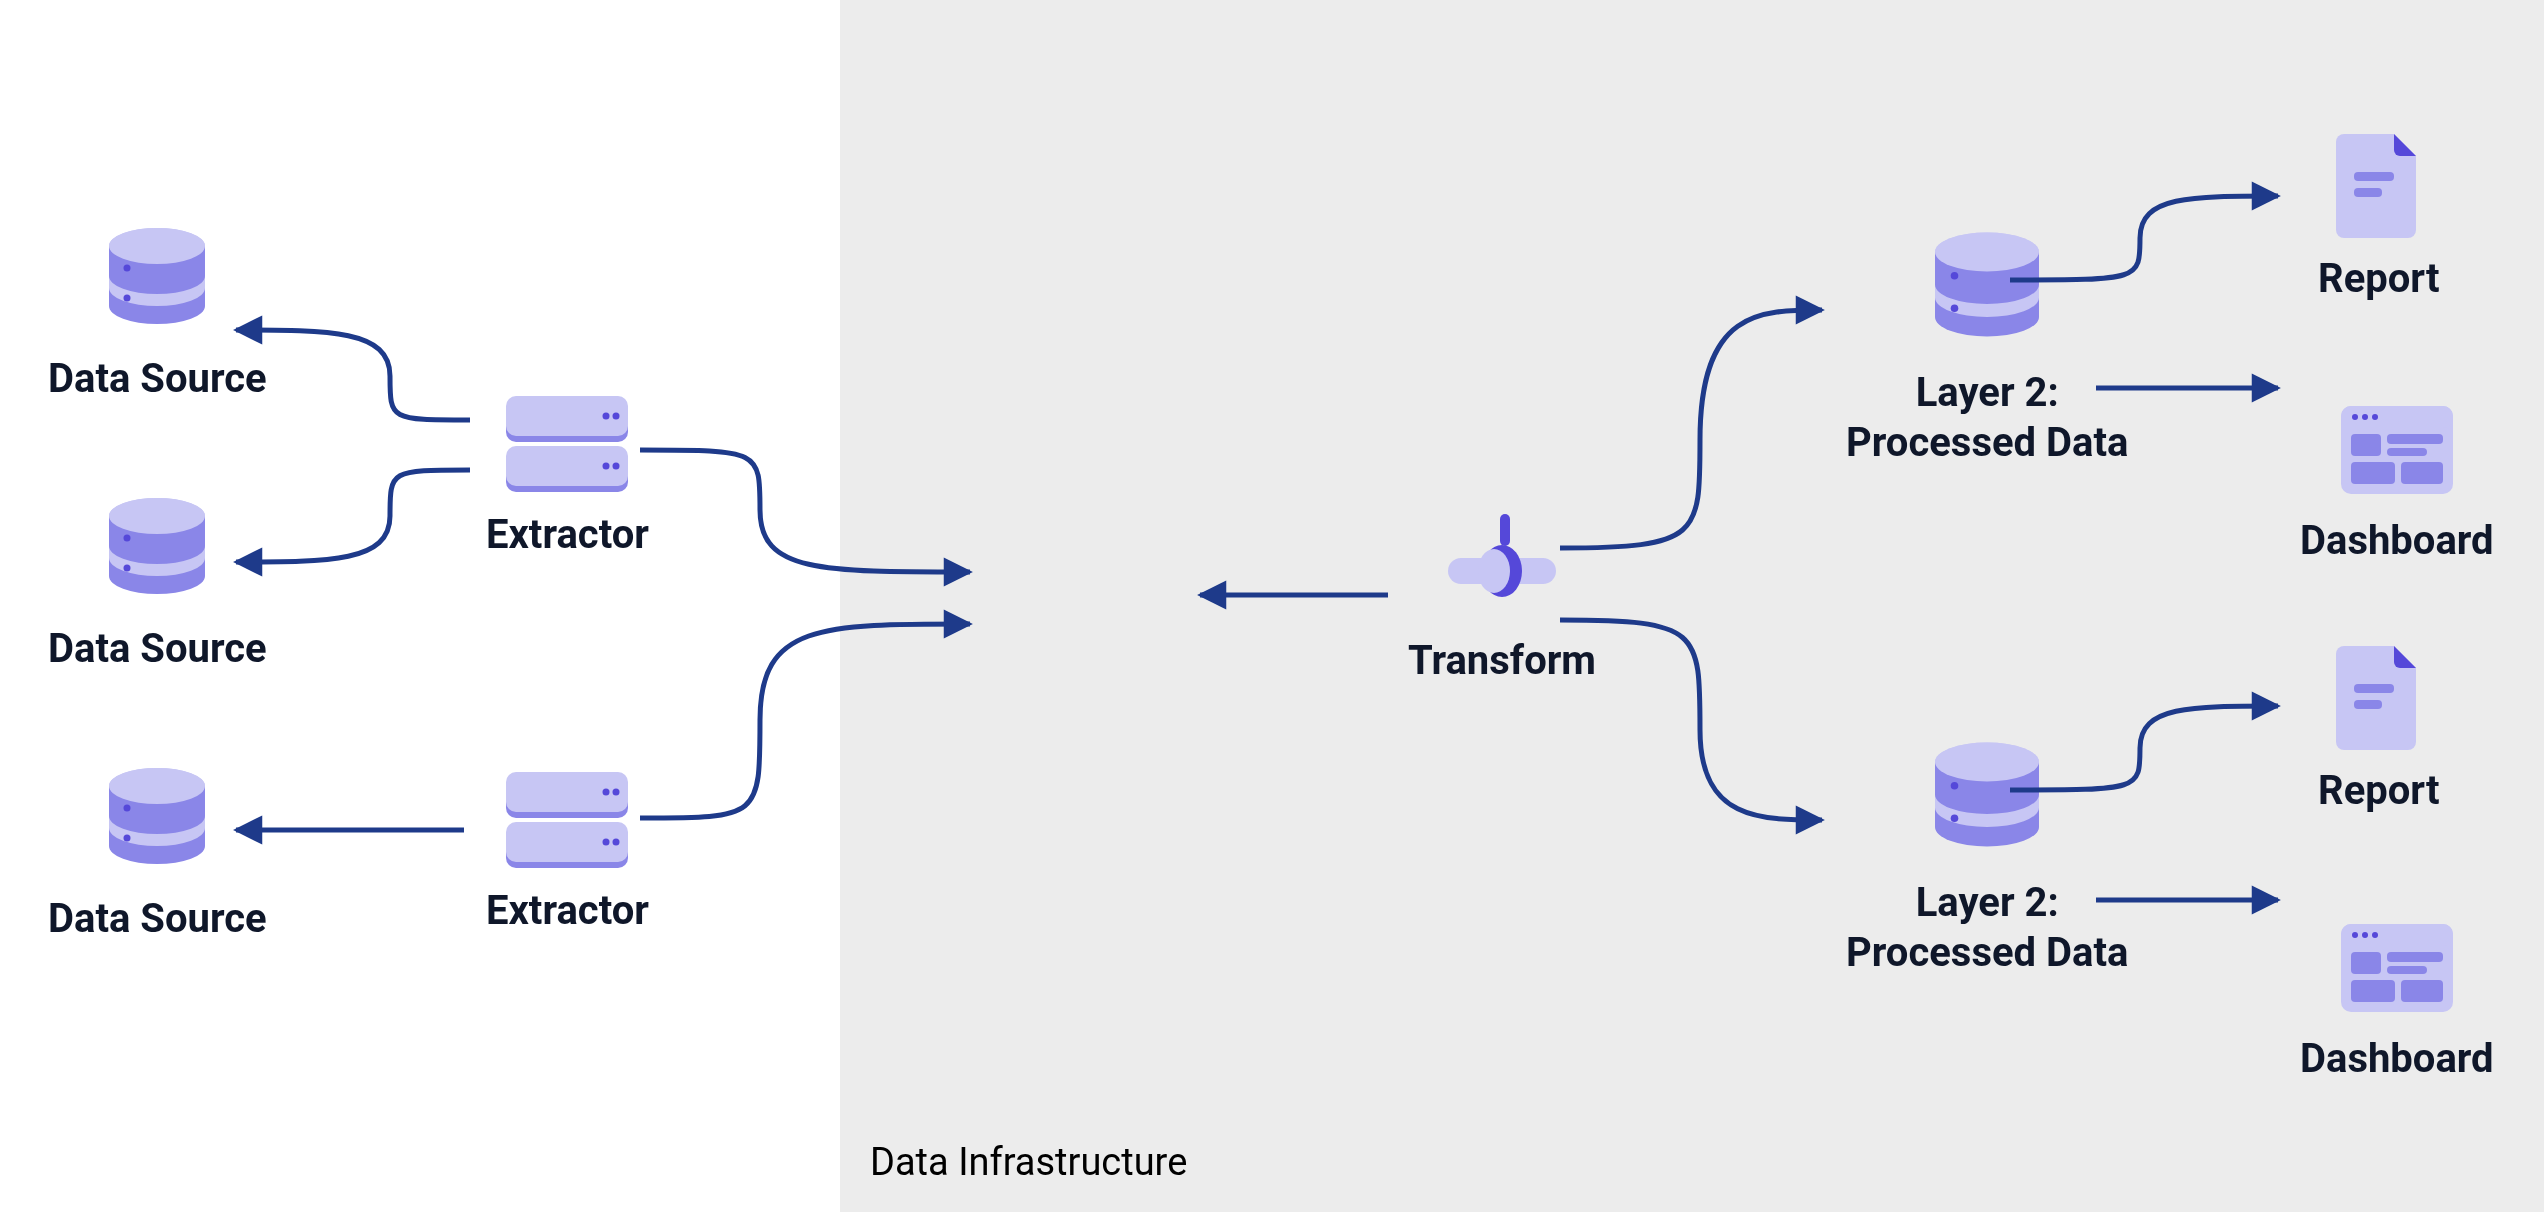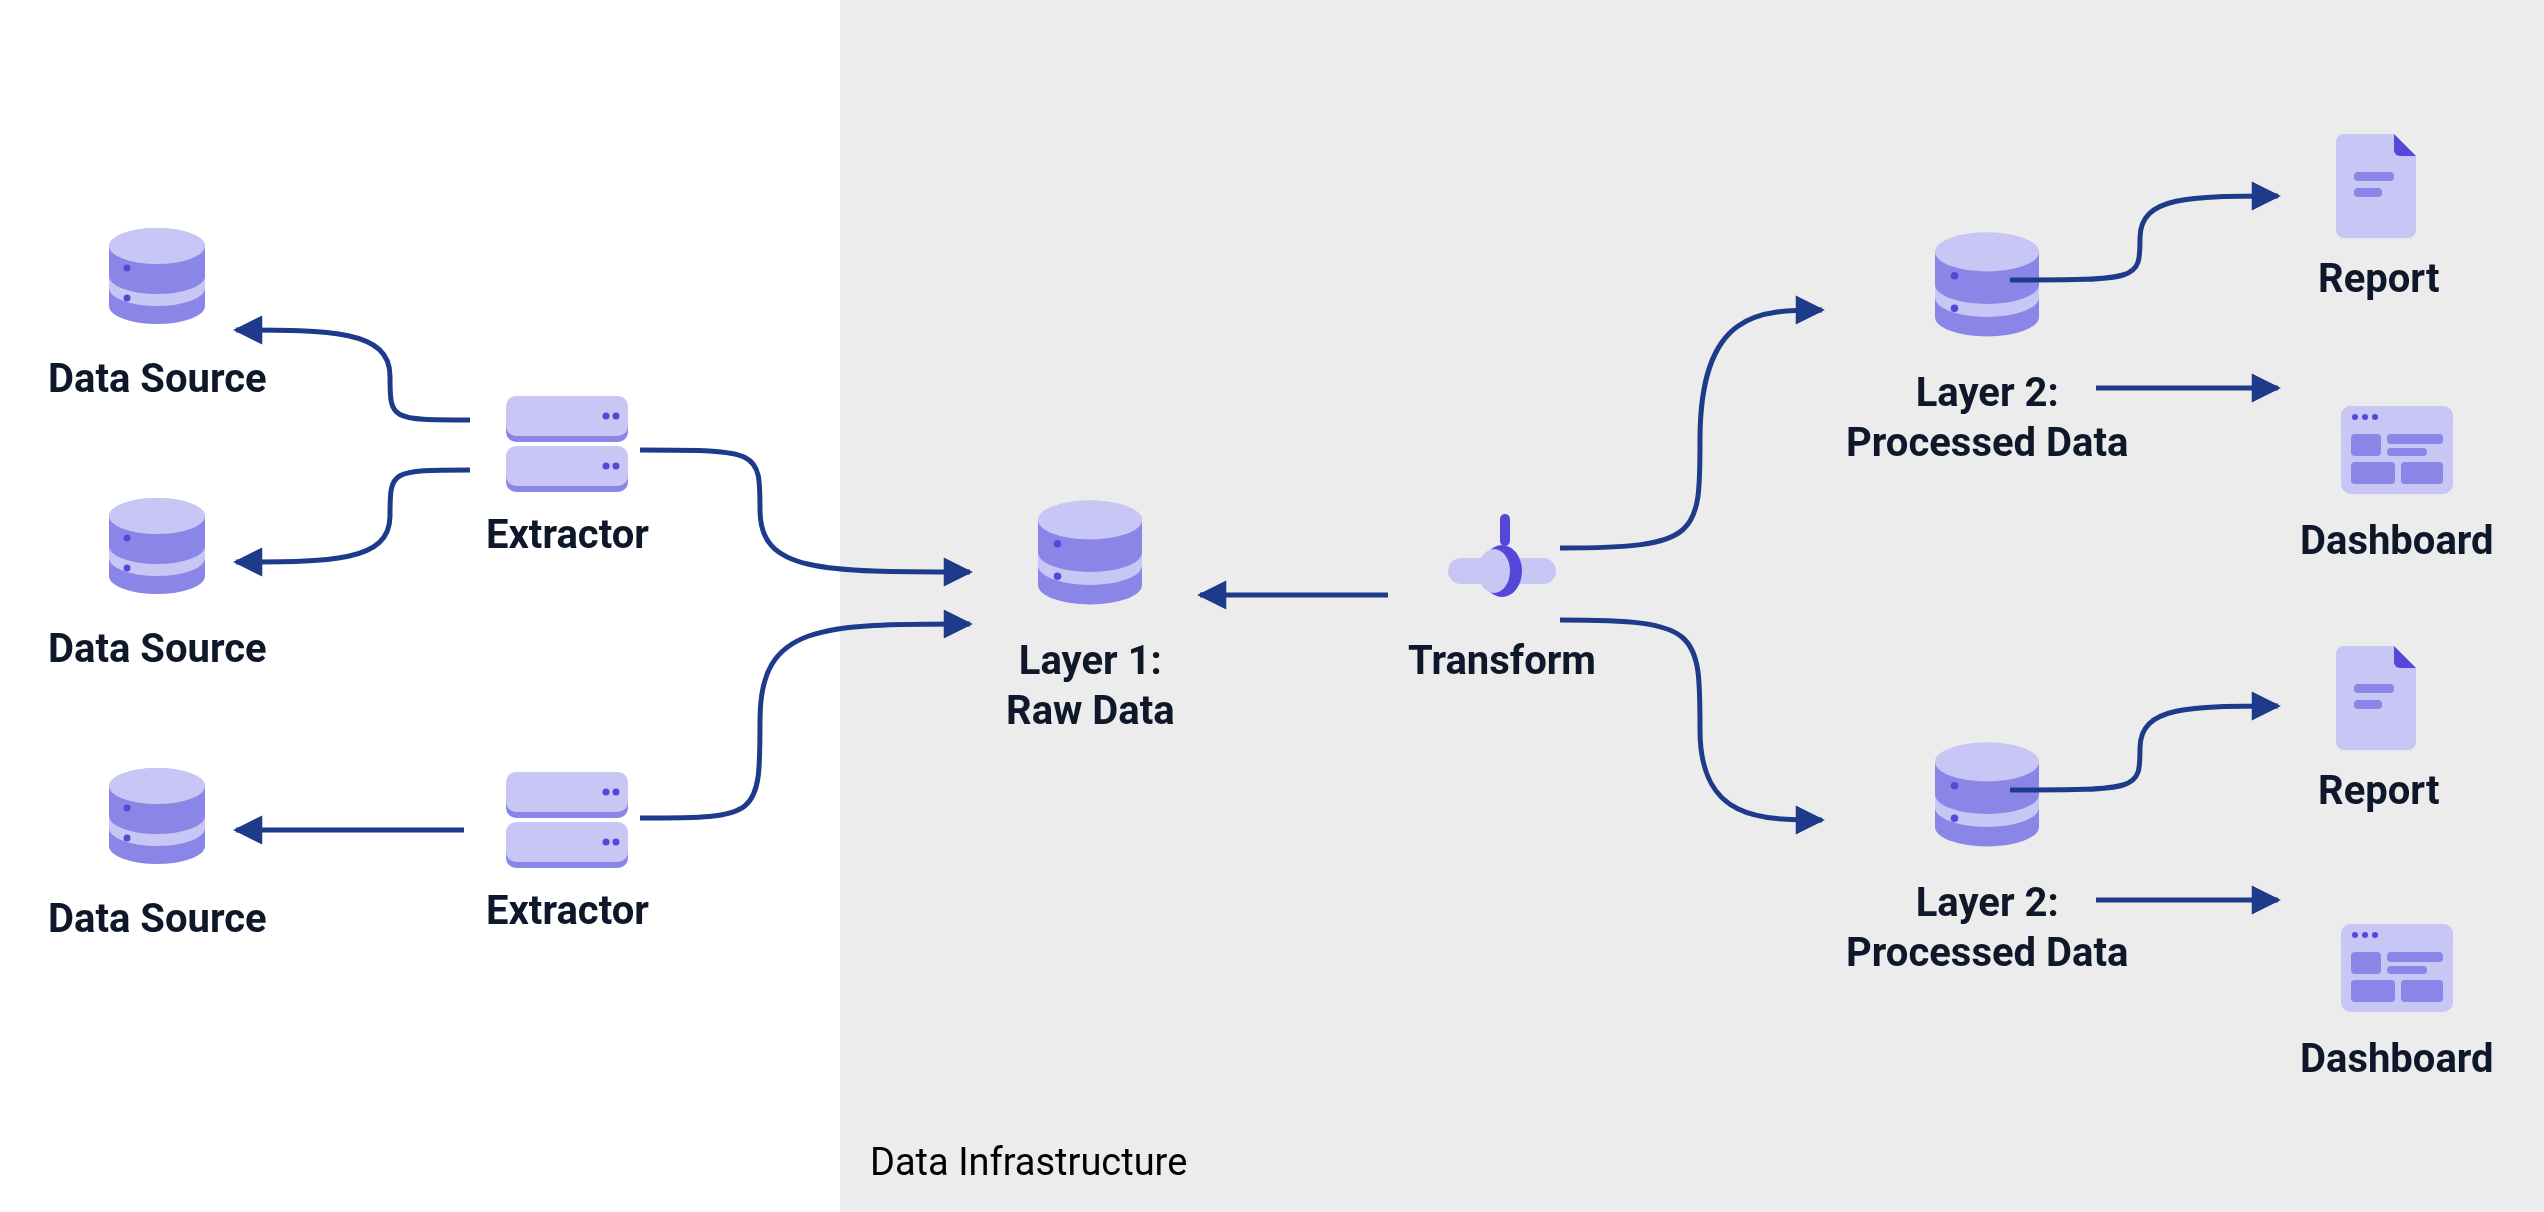--- a/index.html
+++ b/index.html
@@ -112,27 +112,20 @@
     <div class="node-label">Extractor</div>
   </div>
 
   <div class="node" style="left:486px; top:770px;">
     <svg width="130" height="100" viewBox="0 0 130 100">
         <use href="#icon-extractor"></use>
       </svg>
     <div class="node-label">Extractor</div>
   </div>
 
-  <div class="node" style="left:1006px; top:500px;">
-    <svg width="130" height="120" viewBox="0 0 120 110">
-        <use href="#icon-db"></use>
-      </svg>
-    <div class="node-label">Layer 1:
-Raw Data</div>
-  </div>
 
   <div class="node" style="left:1408px; top:510px;">
     <svg width="120" height="110" viewBox="0 0 120 110">
         <use href="#icon-transform"></use>
       </svg>
     <div class="node-label">Transform</div>
   </div>
 
   <div class="node" style="left:1846px; top:232px;">
     <svg width="130" height="120" viewBox="0 0 120 110">

